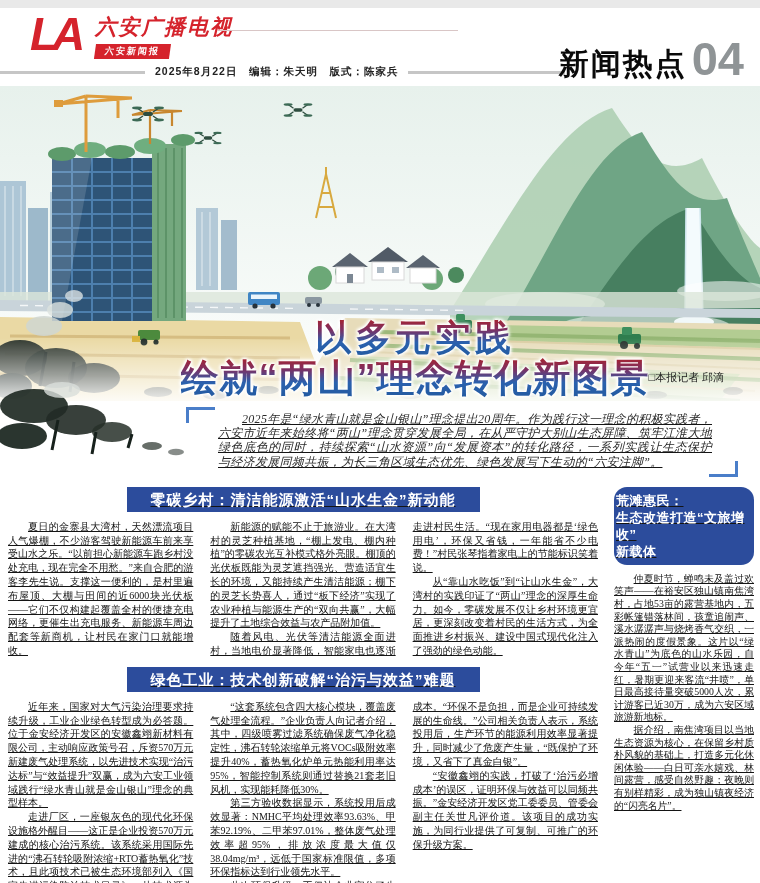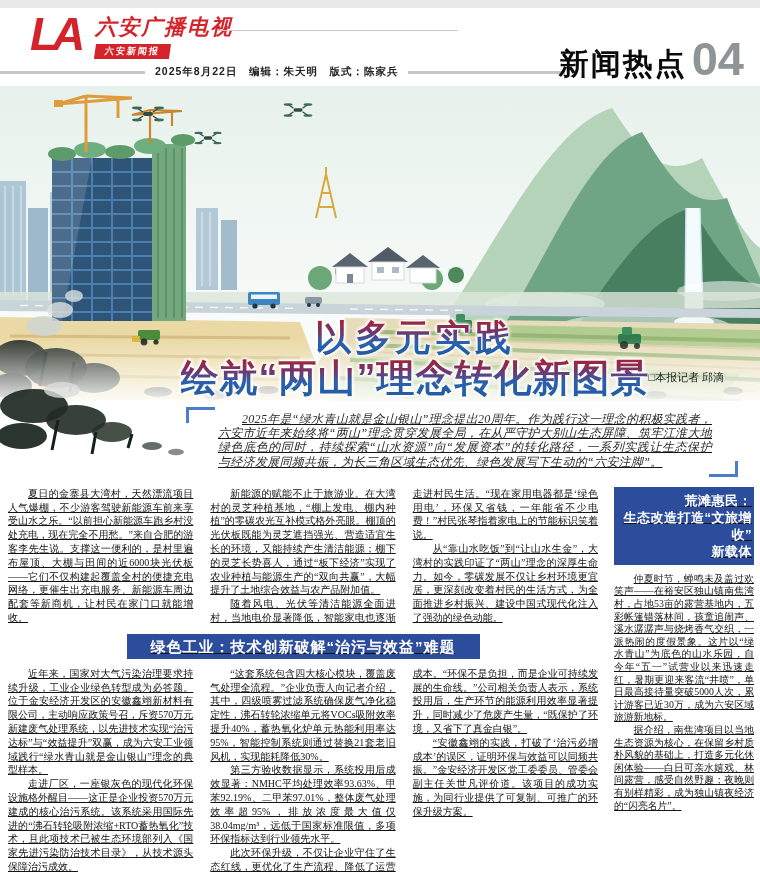--- a/index.html
+++ b/index.html
@@ -48,22 +48,22 @@
 
   
   .content{display:flex;gap:16px;padding:4px 6px 0 8px;}
   .main-col{width:590px;flex:0 0 auto;}
   .section{margin-bottom:9px;}
   .sec-bar{width:max-content;margin:0 auto 8px;background:#2c4c9c;color:#fff;
            font:700 15px/1 "Liberation Sans",sans-serif;padding:5px 24px;letter-spacing:1px;}
   .sec-body{column-count:3;column-gap:17px;text-align:justify;font-size:10px;line-height:13.8px;color:#141414;}
   .sec-body p{margin:0;text-indent:2em;}
   .side-col{flex:1;min-width:0;}
-  .side-bar{background:#2c4c9c;color:#fff;text-align:right;
-            font:700 13px/17px "Liberation Sans",sans-serif;padding:5px 2px;letter-spacing:0.5px;}
+  .side-bar{background:#2c4c9c;color:#fff;text-align:left;
+            font:700 13px/17px "Liberation Sans",sans-serif;padding:5px 2px;letter-spacing:0.5px;border-radius:13px;}
   .side-body{margin-top:8px;text-align:justify;font-size:9.8px;line-height:12.6px;color:#141414;}
   .side-body p{margin:0;text-indent:2em;}
 </style>
 </head>
 <body>
 
 <div class="page">
 
   <div class="masthead">
     <div class="logo-row">
@@ -283,20 +283,21 @@
   </svg>
 
   <div class="intro">
     <p>2025年是“绿水青山就是金山银山”理念提出20周年。作为践行这一理念的积极实践者，六安市近年来始终将“两山”理念贯穿发展全局，在从严守护大别山生态屏障、筑牢江淮大地绿色底色的同时，持续探索“山水资源”向“发展资本”的转化路径，一系列实践让生态保护与经济发展同频共振，为长三角区域生态优先、绿色发展写下生动的“六安注脚”。</p>
   </div>
 
   <div class="content">
 
     <div class="main-col">
       <div class="section">
+        <div class="sec-bar">零碳乡村：清洁能源激活“山水生金”新动能</div>
         <div class="sec-body">
           <p>夏日的金寨县大湾村，天然漂流项目人气爆棚，不少游客驾驶新能源车前来享受山水之乐。“以前担心新能源车跑乡村没处充电，现在完全不用愁。”来自合肥的游客李先生说。支撑这一便利的，是村里遍布屋顶、大棚与田间的近6000块光伏板——它们不仅构建起覆盖全村的便捷充电网络，更催生出充电服务、新能源车周边配套等新商机，让村民在家门口就能增收。</p>
           <p>新能源的赋能不止于旅游业。在大湾村的灵芝种植基地，“棚上发电、棚内种植”的零碳农光互补模式格外亮眼。棚顶的光伏板既能为灵芝遮挡强光、营造适宜生长的环境，又能持续产生清洁能源；棚下的灵芝长势喜人，通过“板下经济”实现了农业种植与能源生产的“双向共赢”，大幅提升了土地综合效益与农产品附加值。</p>
           <p>随着风电、光伏等清洁能源全面进村，当地电价显著降低，智能家电也逐渐走进村民生活。“现在家用电器都是‘绿色用电’，环保又省钱，一年能省不少电费！”村民张琴指着家电上的节能标识笑着说。</p>
           <p>从“靠山水吃饭”到“让山水生金”，大湾村的实践印证了“两山”理念的深厚生命力。如今，零碳发展不仅让乡村环境更宜居，更深刻改变着村民的生活方式，为全面推进乡村振兴、建设中国式现代化注入了强劲的绿色动能。</p>
         </div>
       </div>
 
       <div class="section">
         <div class="sec-bar">绿色工业：技术创新破解“治污与效益”难题</div>

